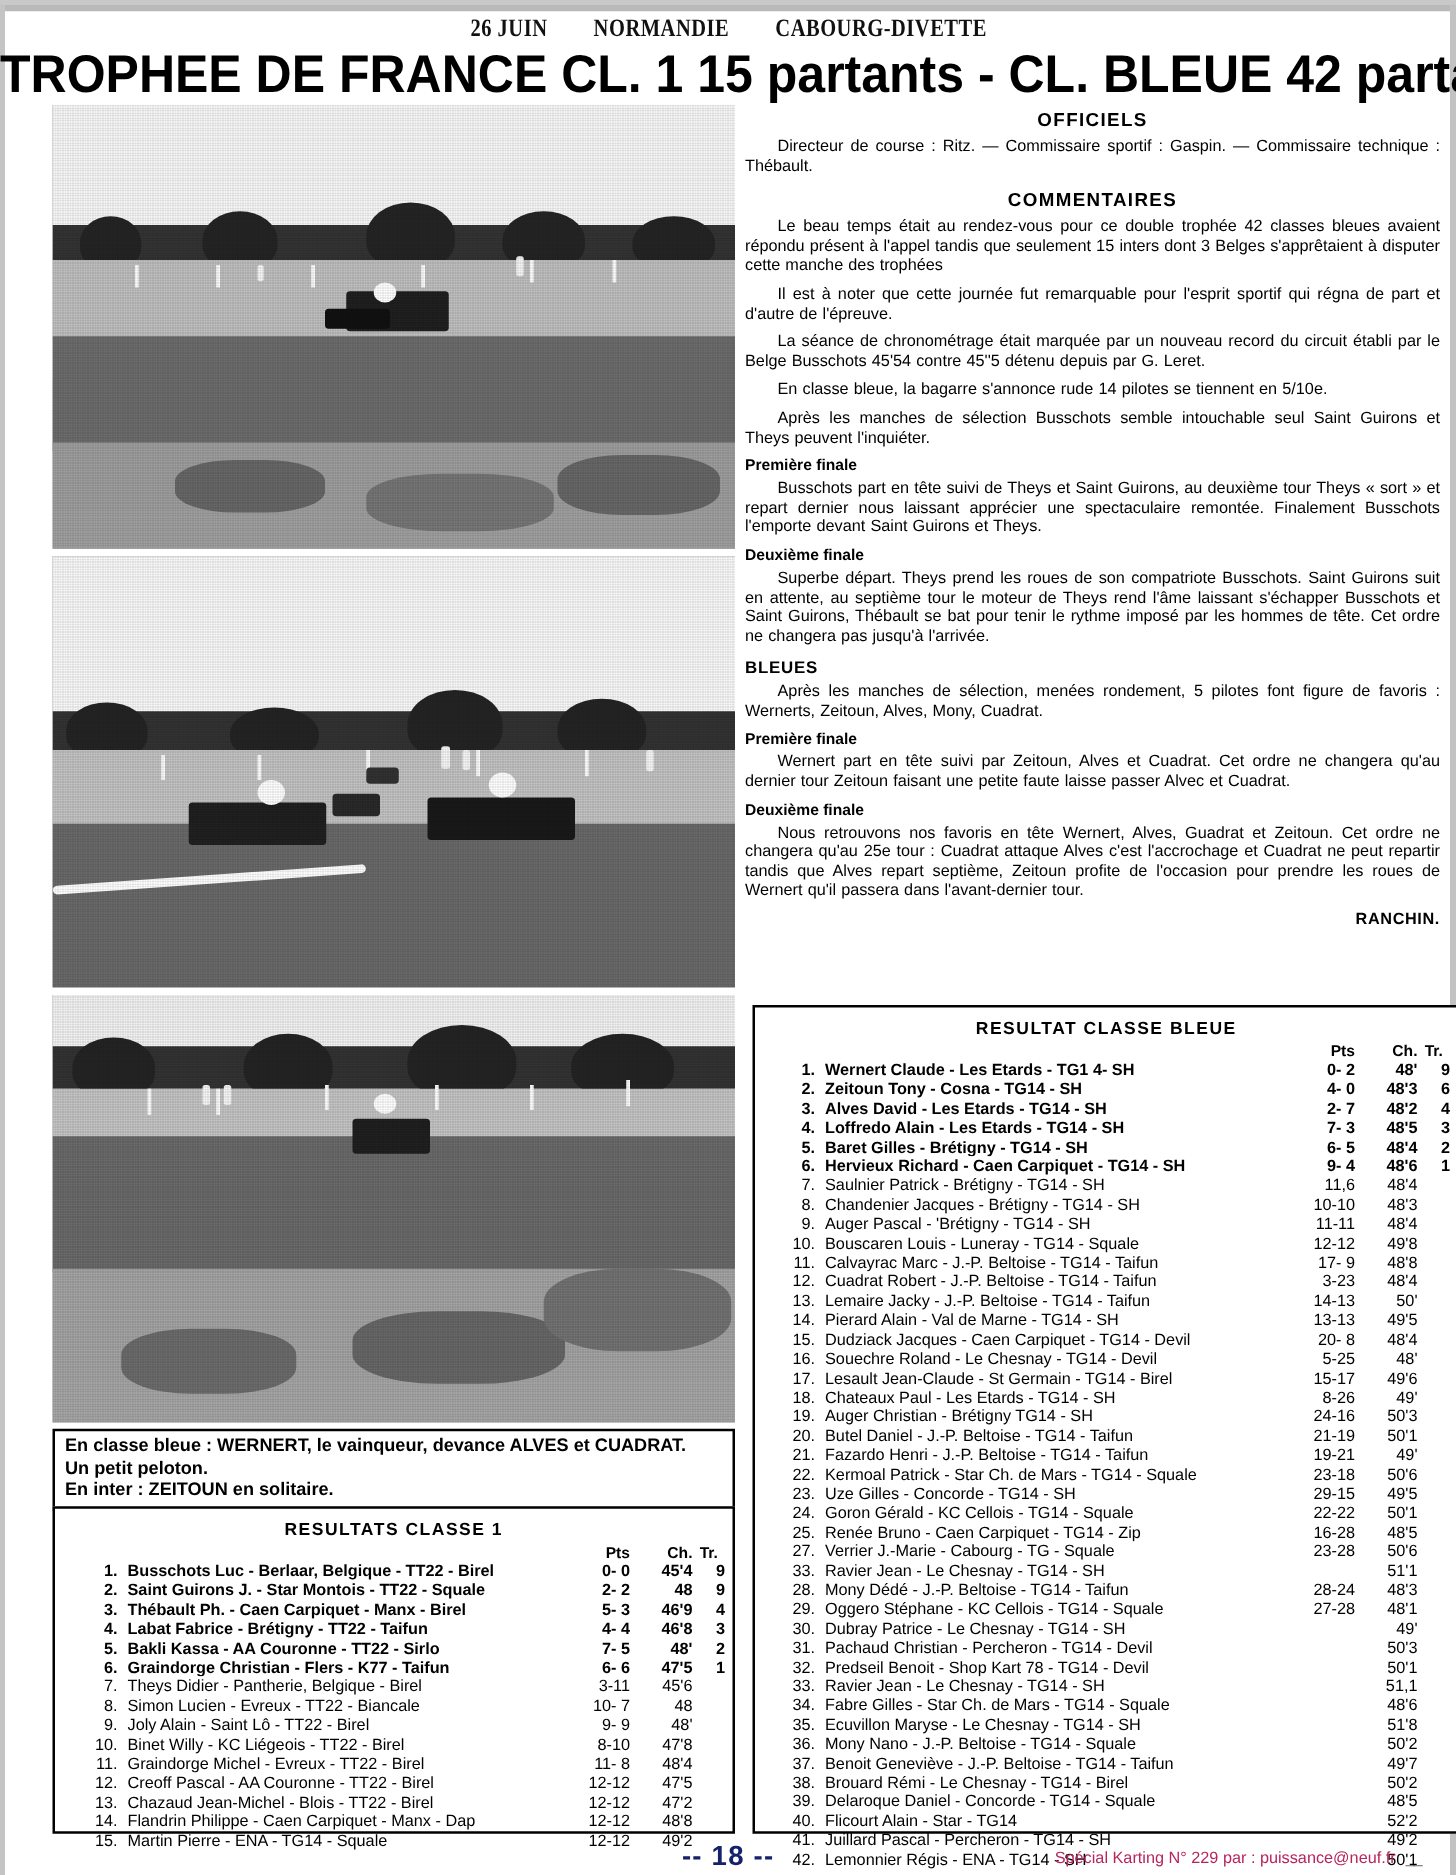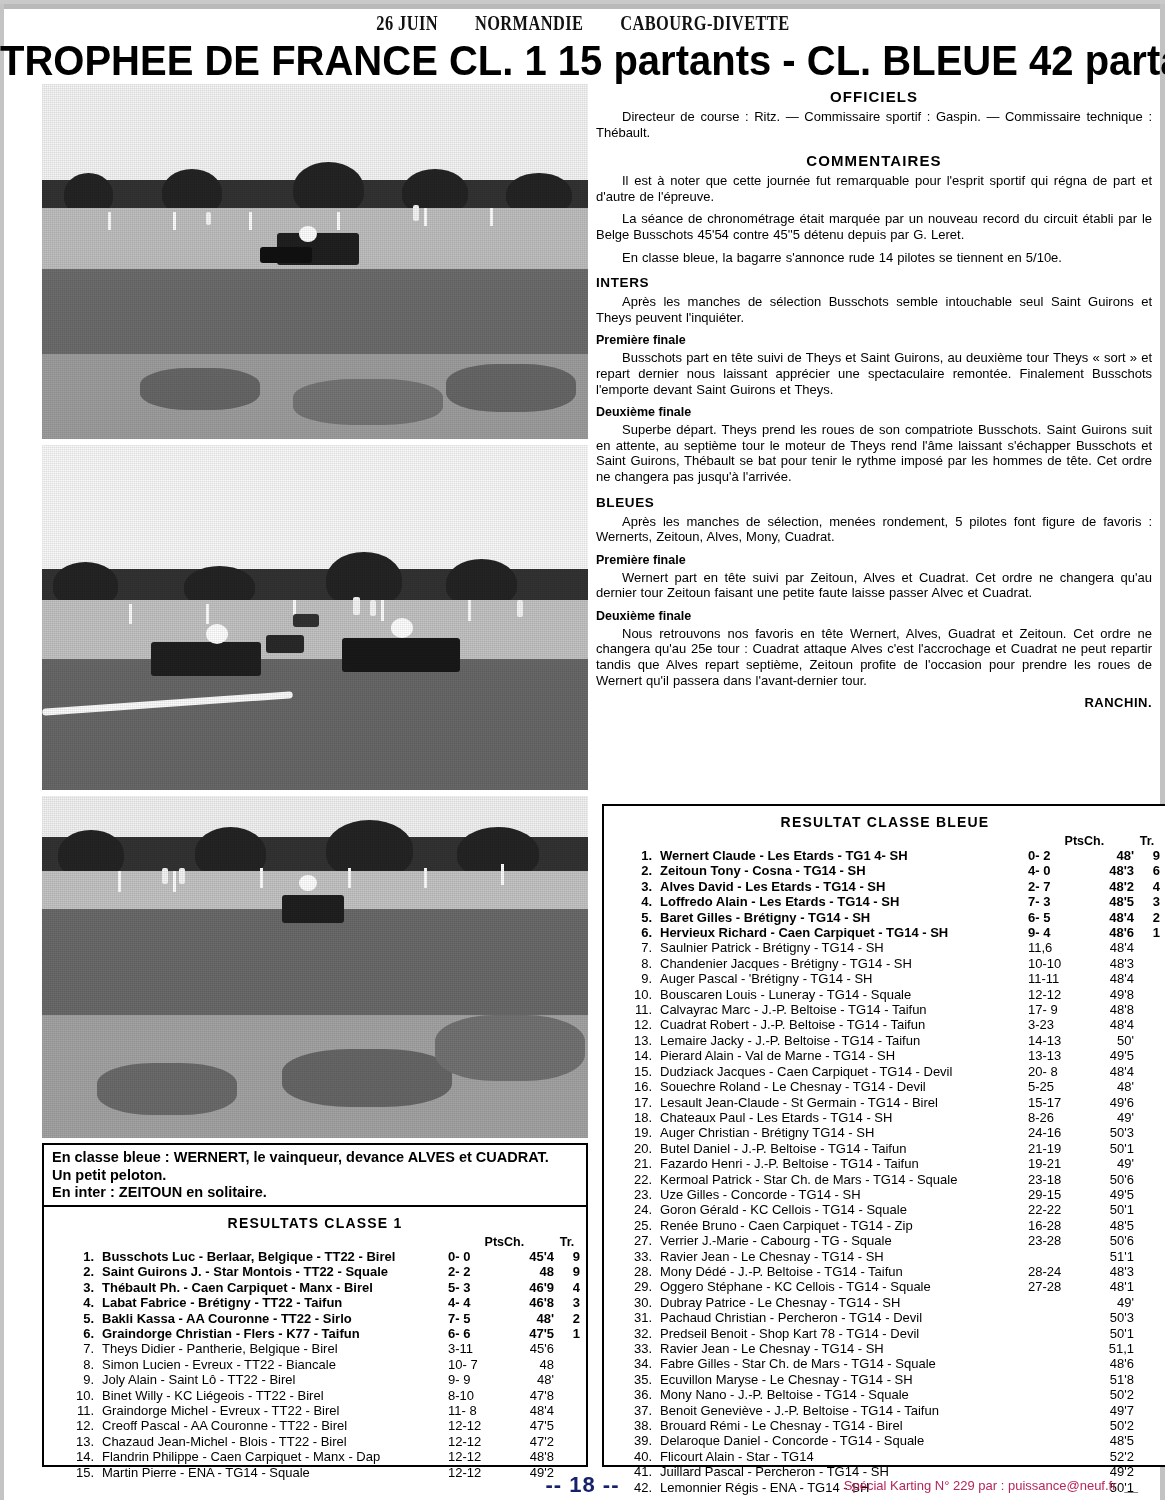--- a/index.html
+++ b/index.html
@@ -109,25 +109,25 @@
   .colhead .sp{flex:1;}
   .rows{margin-top:0px;}
   .row{
     display:flex;align-items:baseline;
     font-size:13px;line-height:15.4px;color:#000;white-space:nowrap;
     padding-right:6px;
   }
   .row.bold{font-weight:bold;}
   .r-pos{width:40px;text-align:right;padding-right:8px;flex:none;}
   .r-name{flex:1;overflow:hidden;}
-  .r-pts{width:56px;text-align:left;flex:none;}
+  .r-pts{width:56px;text-align:right;flex:none;}
   .r-ch{width:50px;text-align:right;flex:none;}
   .r-tr{width:26px;text-align:right;flex:none;}
   .h-pts{width:56px;text-align:right;flex:none;}
-  .h-ch{width:50px;flex:none;}
+  .h-ch{width:50px;text-align:right;flex:none;}
   .h-tr{width:26px;text-align:center;flex:none;}
 
   .res1 .rows{padding-left:10px;}
   .res1 .colhead{padding-left:10px;}
   .resb .rows{padding-left:8px;}
   .resb .colhead{padding-left:8px;}
 
   
   .textcol{
     position:absolute;left:596px;top:84px;width:556px;
@@ -387,25 +387,25 @@
           <span class="r-tr"></span>
         </div>
       </div>
   </div>
 
   <div class="textcol">
     <div class="h-center">OFFICIELS</div>
     <p class="para">Directeur de course : Ritz. — Commissaire sportif : Gaspin. — Commissaire technique : Thébault.</p>
 
     <div class="h-center second">COMMENTAIRES</div>
+    <p class="para">Le beau temps était au rendez-vous pour ce double trophée 42 classes bleues avaient répondu présent à l'appel tandis que seulement 15 inters dont 3 Belges s'apprêtaient à disputer cette manche des trophées</p>
     <p class="para">Il est à noter que cette journée fut remarquable pour l'esprit sportif qui régna de part et d'autre de l'épreuve.</p>
     <p class="para">La séance de chronométrage était marquée par un nouveau record du circuit établi par le Belge Busschots 45'54 contre 45''5 détenu depuis par G. Leret.</p>
     <p class="para">En classe bleue, la bagarre s'annonce rude 14 pilotes se tiennent en 5/10e.</p>
 
-    <div class="sec">INTERS</div>
     <p class="para">Après les manches de sélection Busschots semble intouchable seul Saint Guirons et Theys peuvent l'inquiéter.</p>
     <div class="subsec">Première finale</div>
     <p class="para">Busschots part en tête suivi de Theys et Saint Guirons, au deuxième tour Theys « sort » et repart dernier nous laissant apprécier une spectaculaire remontée. Finalement Busschots l'emporte devant Saint Guirons et Theys.</p>
     <div class="subsec">Deuxième finale</div>
     <p class="para">Superbe départ. Theys prend les roues de son compatriote Busschots. Saint Guirons suit en attente, au septième tour le moteur de Theys rend l'âme laissant s'échapper Busschots et Saint Guirons, Thébault se bat pour tenir le rythme imposé par les hommes de tête. Cet ordre ne changera pas jusqu'à l'arrivée.</p>
 
     <div class="sec">BLEUES</div>
     <p class="para">Après les manches de sélection, menées rondement, 5 pilotes font figure de favoris : Wernerts, Zeitoun, Alves, Mony, Cuadrat.</p>
     <div class="subsec">Première finale</div>
     <p class="para">Wernert part en tête suivi par Zeitoun, Alves et Cuadrat. Cet ordre ne changera qu'au dernier tour Zeitoun faisant une petite faute laisse passer Alvec et Cuadrat.</p>

